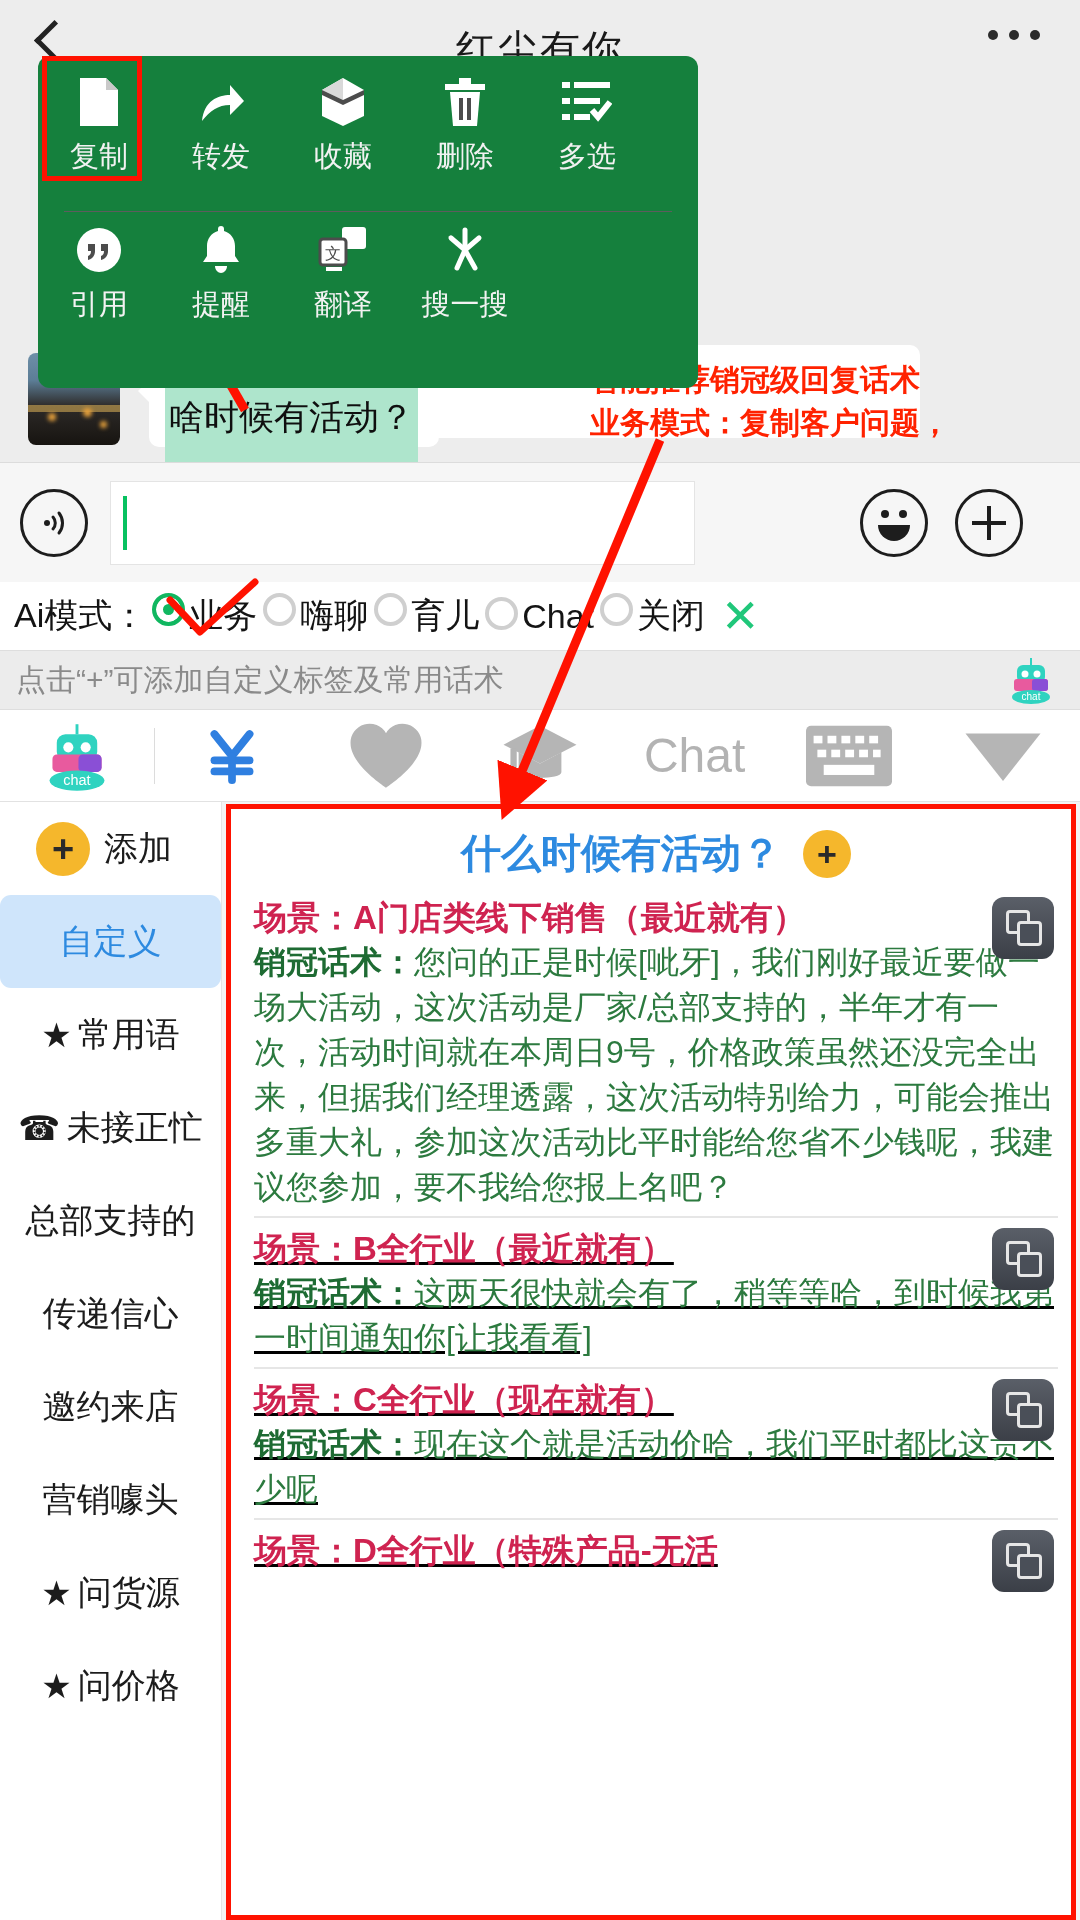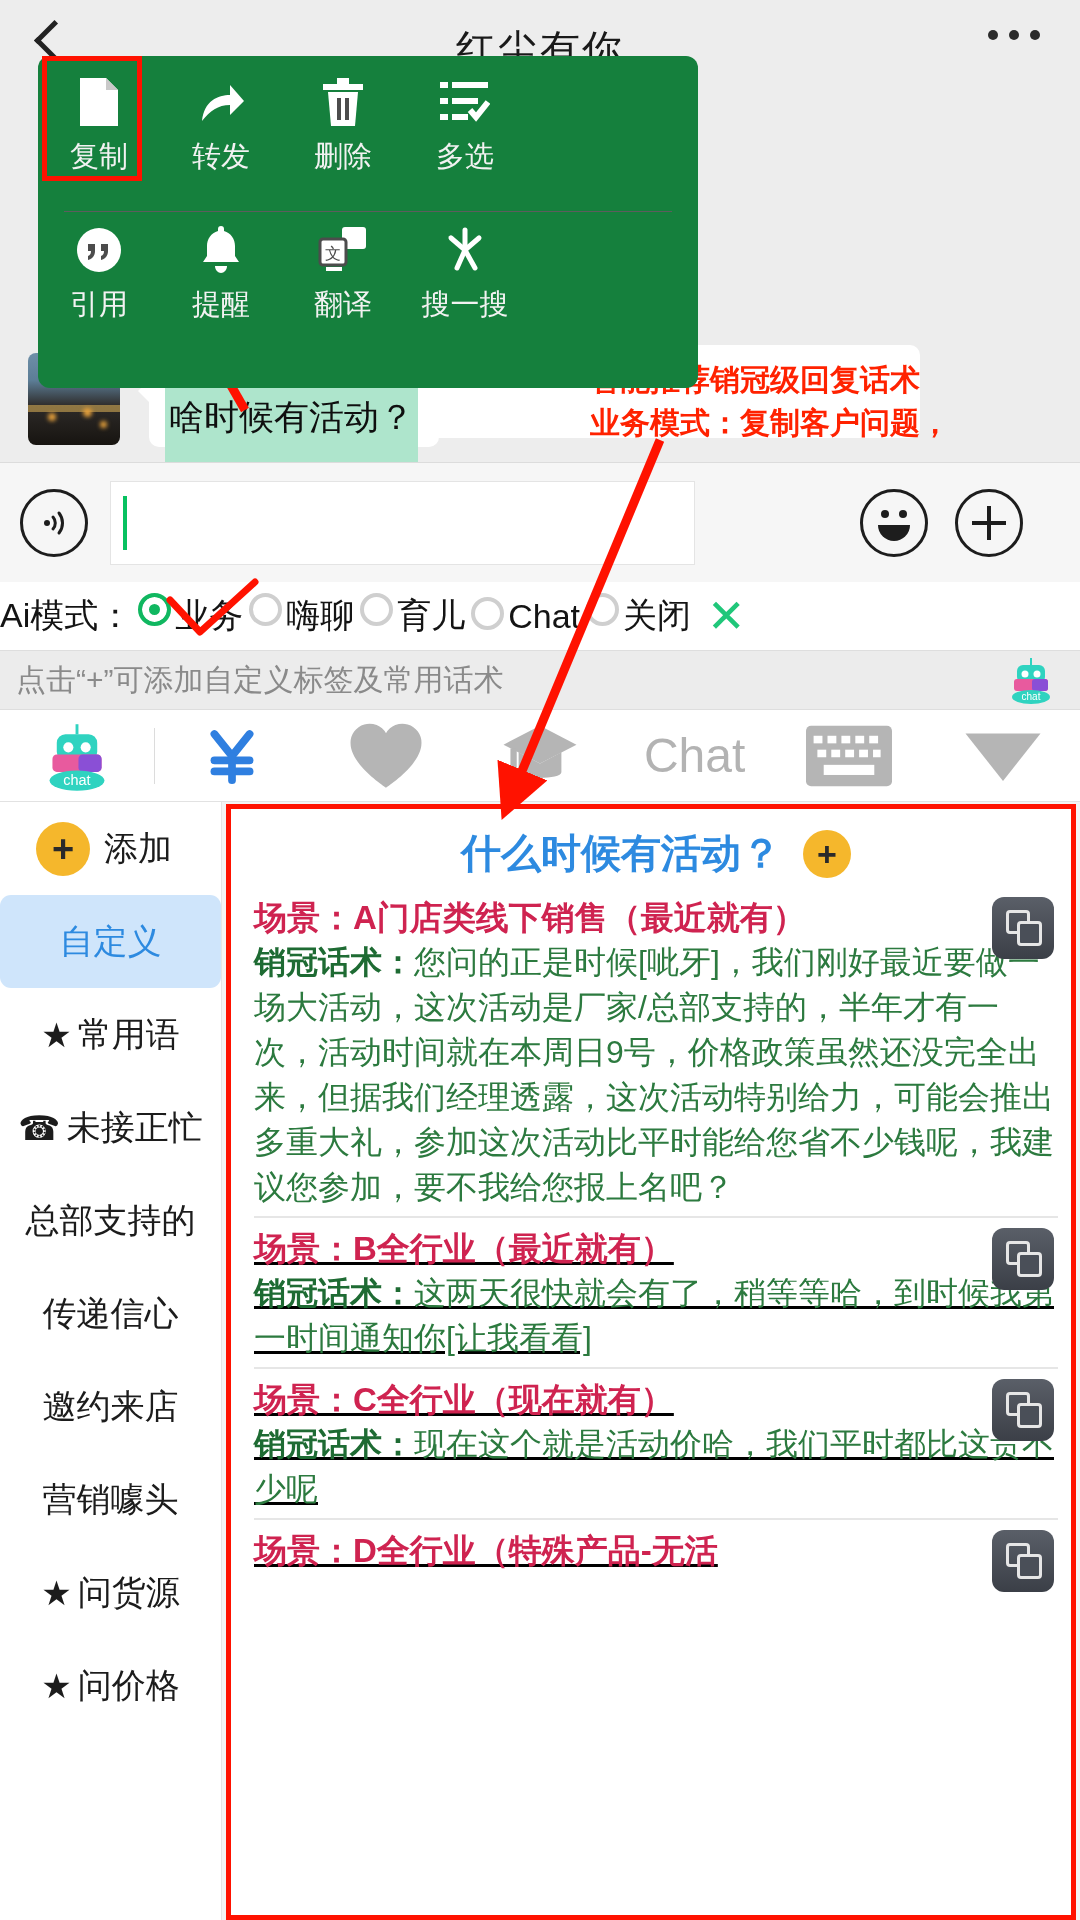--- a/index.html
+++ b/index.html
@@ -125,21 +125,21 @@
     border: 3px solid #1d1d1d; border-radius: 50%;
   }
   .plus-btn {
     position: absolute; left: 955px; top: 26px; width: 68px; height: 68px;
     border: 3px solid #1d1d1d; border-radius: 50%;
   }
 
   
   .ai-row {
     position: absolute; top: 582px; left: 0; width: 1080px; height: 68px;
-    background: #fff; display: flex; align-items: center; 
+    background: #fff; display: flex; align-items: center; padding-left: 14px;
   }
   .ai-label { font-size: 34px; color: #141414; margin-right: 6px; white-space: nowrap; }
   .radio-opt { display: flex; gap: 4px; margin-right: 6px; white-space: nowrap; }
   .radio {
     width: 33px; height: 33px; border-radius: 50%;
     border: 4px solid #cfcfcf; background: #fff; flex: none;
   }
   .radio.on { border-color: #10b760; background: #10b760; box-shadow: inset 0 0 0 7px #ffffff; }
   .radio-text { font-size: 34px; color: #141414; }
   .close-x {
@@ -265,20 +265,30 @@
         </span>
         <span class="ctx-label">复制</span>
       </div>
       <div class="ctx-item">
         <span class="ctx-icon">
           <svg width="50" height="50" viewBox="0 0 50 50">
               <path d="M6 44c2-20 16-26 28-26V8l14 16-14 14V28c-12 0-20 6-28 16z" fill="#fff"></path>
             </svg>
         </span>
         <span class="ctx-label">转发</span>
+      </div>
+      <div class="ctx-item">
+        <span class="ctx-icon">
+          <svg width="46" height="52" viewBox="0 0 46 52">
+              <path d="M23 2L44 14v26L23 50 2 40V14z" fill="#fff"></path>
+              <path d="M23 2v22L2 14z" fill="#d9d9d9"></path>
+              <path d="M23 24L44 14v5L23 29 2 19v-5z" fill="#4c4c4c"></path>
+            </svg>
+        </span>
+        <span class="ctx-label">收藏</span>
       </div>
       <div class="ctx-item">
         <span class="ctx-icon">
           <svg width="44" height="52" viewBox="0 0 44 52">
               <rect x="2" y="8" width="40" height="6" fill="#fff"></rect>
               <rect x="16" y="2" width="12" height="6" fill="#fff"></rect>
               <path d="M7 16h30l-3 34H10z" fill="#fff"></path>
               <rect x="16" y="22" width="4" height="22" fill="#4c4c4c"></rect>
               <rect x="24" y="22" width="4" height="22" fill="#4c4c4c"></rect>
             </svg>

